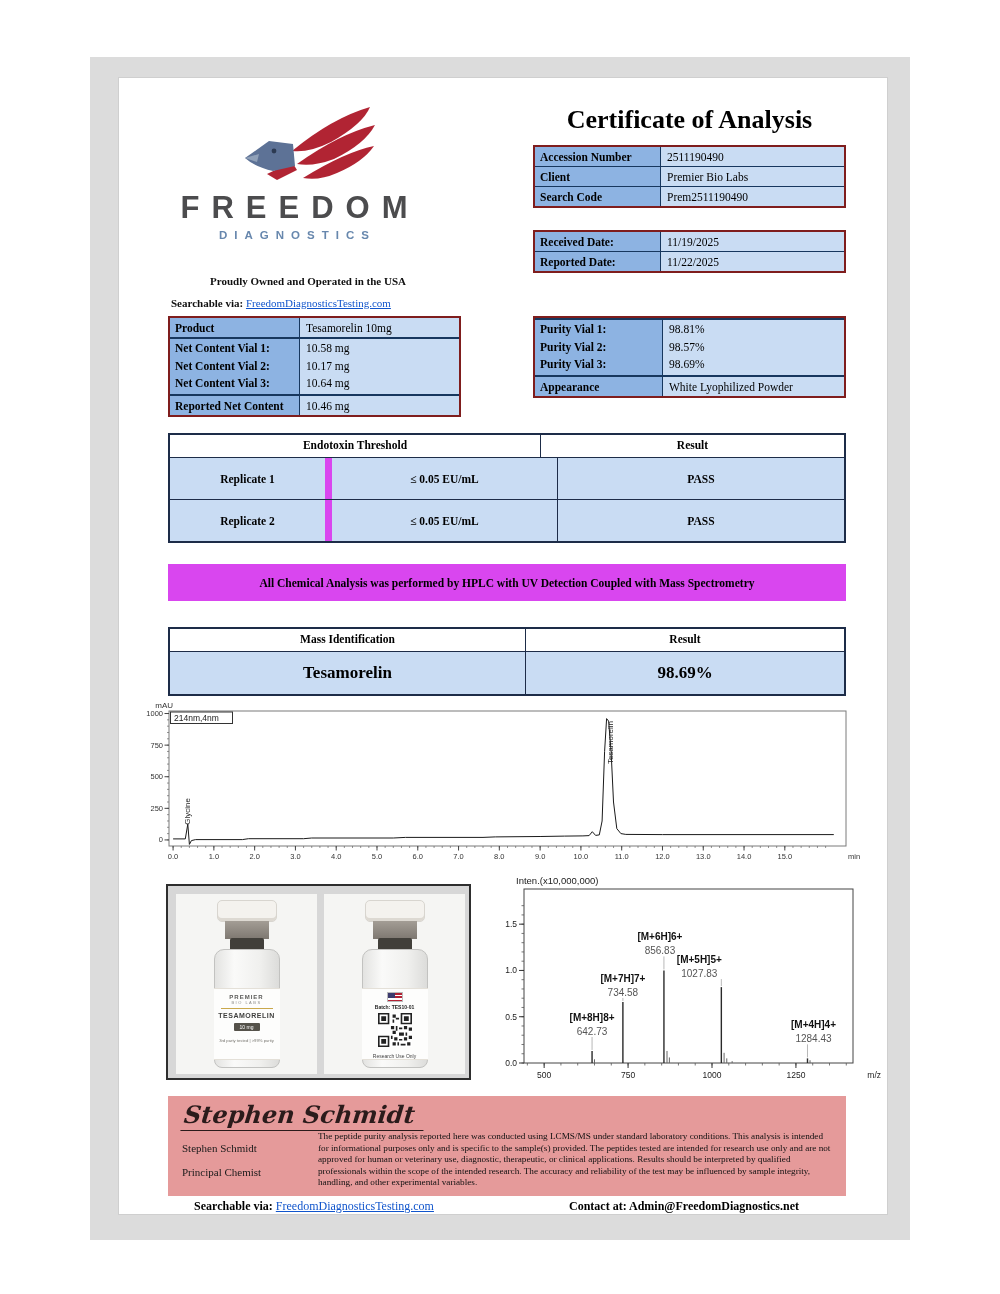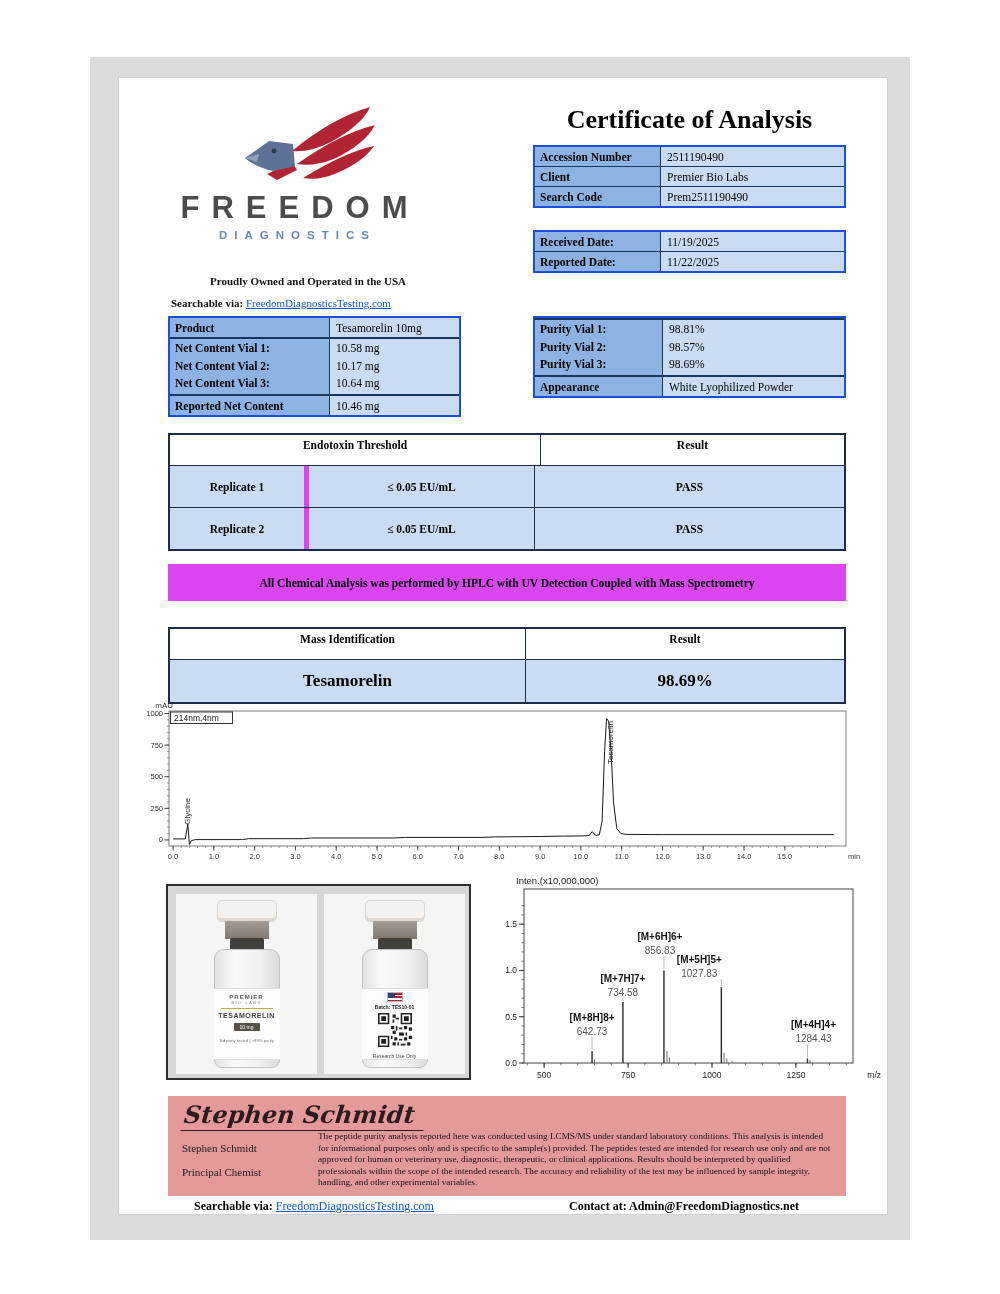--- a/index.html
+++ b/index.html
@@ -19,38 +19,38 @@
     letter-spacing:7px;padding-left:7px;}
   .tagline{position:absolute;left:44px;top:197px;width:290px;text-align:center;
     font-weight:bold;font-size:11px;color:#111;}
   .searchline{position:absolute;left:52px;top:219px;font-weight:bold;font-size:11px;color:#111;}
   a.link{color:#1155cc;text-decoration:underline;font-weight:normal;}
 
   .coa-title{position:absolute;left:404px;top:27px;width:333px;text-align:center;
     font-weight:bold;font-size:26px;color:#000;}
 
   
-  .bt{position:absolute;border:2px solid #1d4ed8;background:#fff;font-size:11.5px;color:#000;}
+  .bt{position:absolute;border:2px solid #7f1d1d;background:#fff;font-size:11.5px;color:#000;}
   .bt-row{display:flex;border-top:1px solid #17375e;}
   .bt-row:first-child{border-top:none;}
   .bt-row.thick{border-top:2px solid #17375e;}
   .bt-label{background:#8db3e2;font-weight:bold;padding:1px 4px 1px 5px;border-right:1px solid #17375e;}
   .bt-value{flex:1;background:#c9dcf3;padding:1px 4px 1px 6px;}
-  .w126{width:126px;} .w142{width:160px;} .w128{width:128px;}
+  .w126{width:126px;} .w142{width:130px;} .w128{width:128px;}
   .ln{line-height:17.5px;height:17.5px;white-space:nowrap;}
   .hln{line-height:19px;height:19px;white-space:nowrap;}
 
   
   .et{position:absolute;border:2px solid #1d2c48;background:#fff;font-size:11.5px;}
-  .et-h{display:flex;height:30px;line-height:21px;font-weight:bold;text-align:center;}
+  .et-h{display:flex;height:22px;line-height:21px;font-weight:bold;text-align:center;}
   .et-h1{width:371px;border-right:1px solid #1d2c48;}
   .et-h2{flex:1;}
   .et-r{display:flex;height:42px;border-top:1px solid #1d2c48;background:#c9dcf3;
     font-weight:bold;text-align:center;}
-  .et-c1{width:139px;border-right:5px solid #d946ef;display:flex;align-items:center;justify-content:center;font-family:Liberation Serif, serif;}
+  .et-c1{width:162px;border-right:7px solid #d946ef;display:flex;align-items:center;justify-content:center;font-family:Liberation Serif, serif;}
   .et-c2{width:226px;border-right:1px solid #1d2c48;display:flex;align-items:center;justify-content:center;}
   .et-c3{flex:1;display:flex;align-items:center;justify-content:center;}
   .mt-h1{width:356px;border-right:1px solid #1d2c48;}
   .mt-c1{width:356px;border-right:1px solid #1d2c48;display:flex;align-items:center;justify-content:center;
     font-size:17px;}
   .mt-c2{flex:1;display:flex;align-items:center;justify-content:center;font-size:17px;}
   .mt-r{display:flex;height:43px;border-top:1px solid #1d2c48;background:#c9dcf3;font-weight:bold;}
 
   .banner{position:absolute;left:49px;top:486px;width:678px;height:37px;background:#d946ef;
     display:flex;align-items:center;justify-content:center;font-weight:bold;font-size:11.5px;color:#000;}

